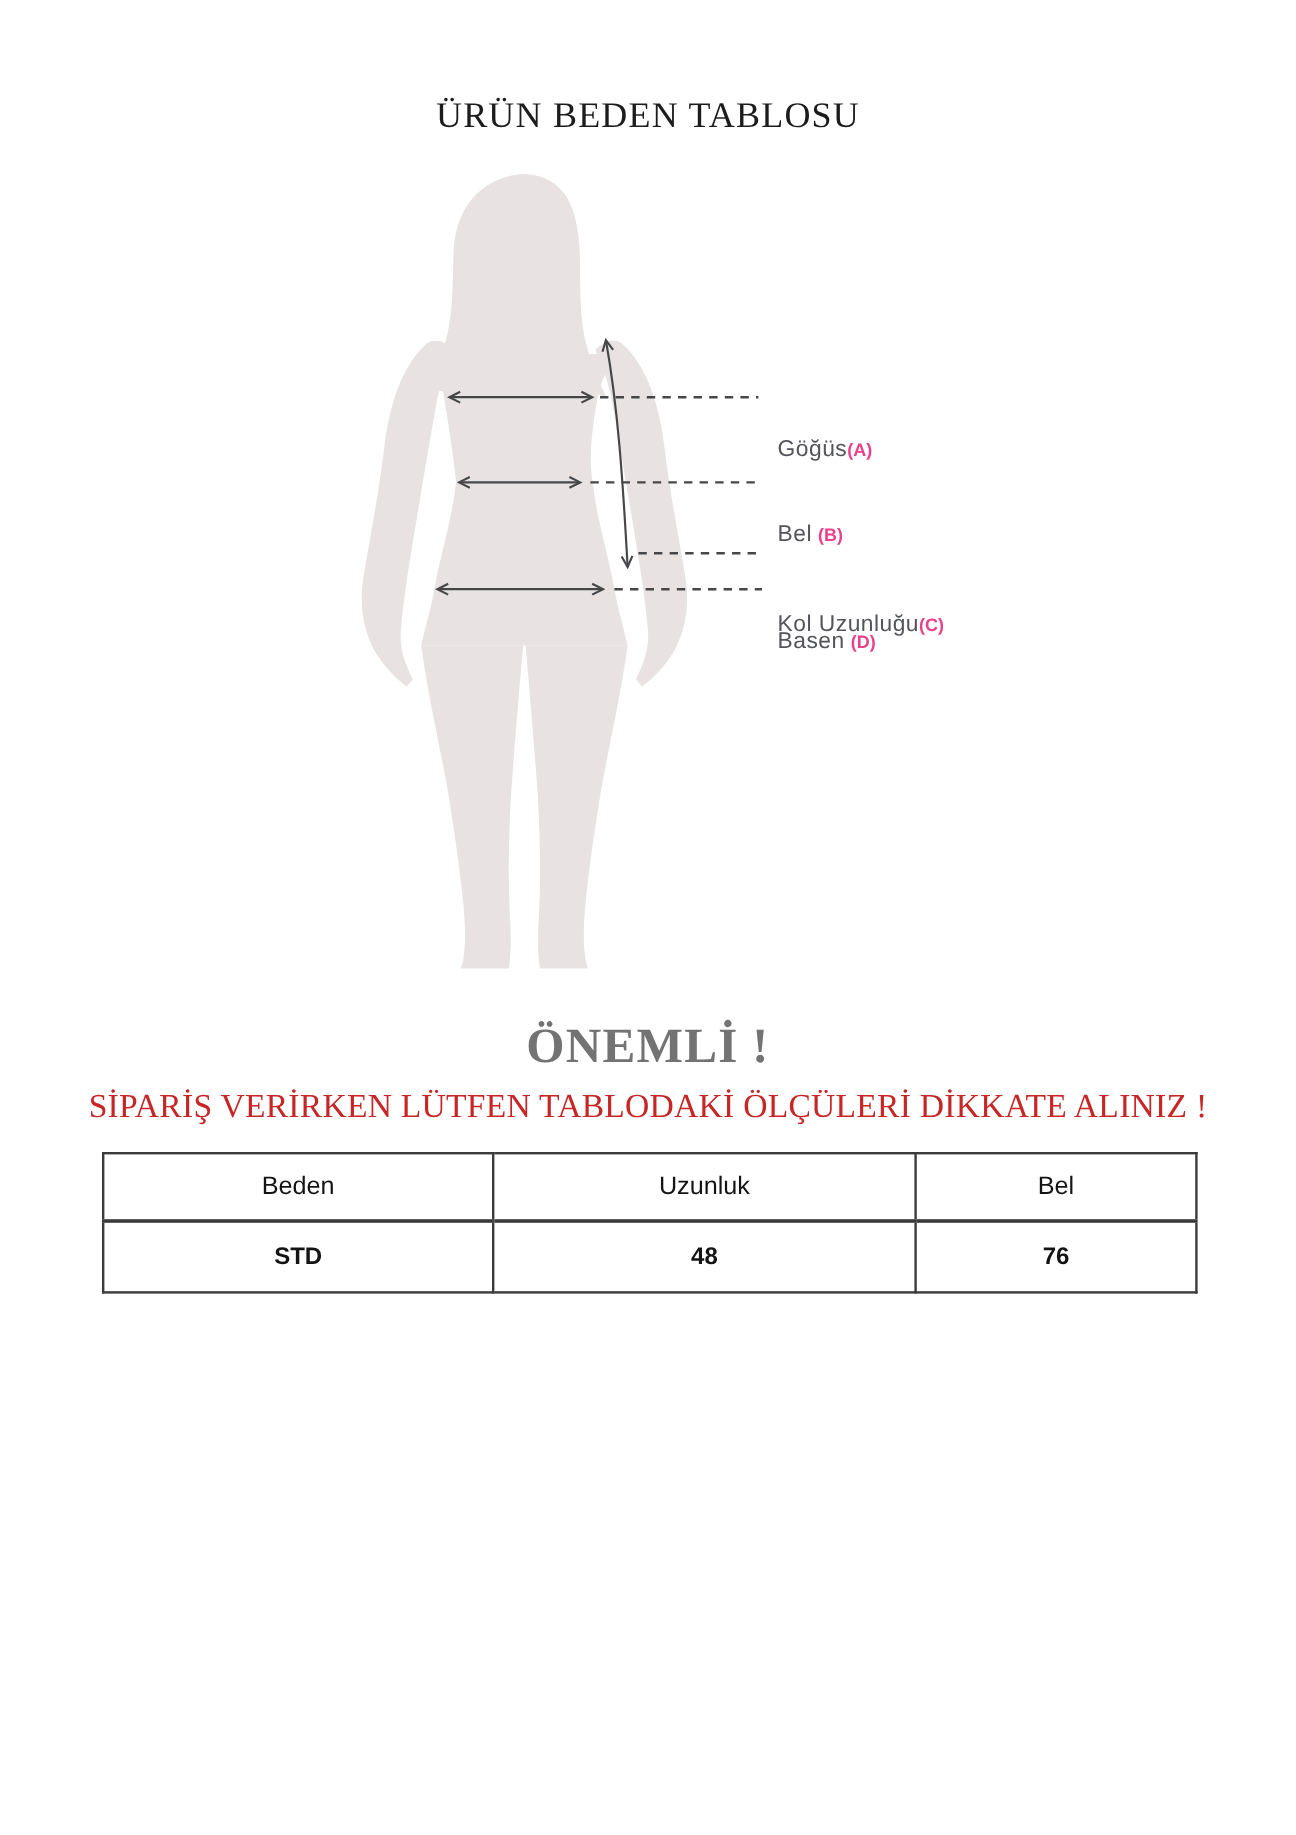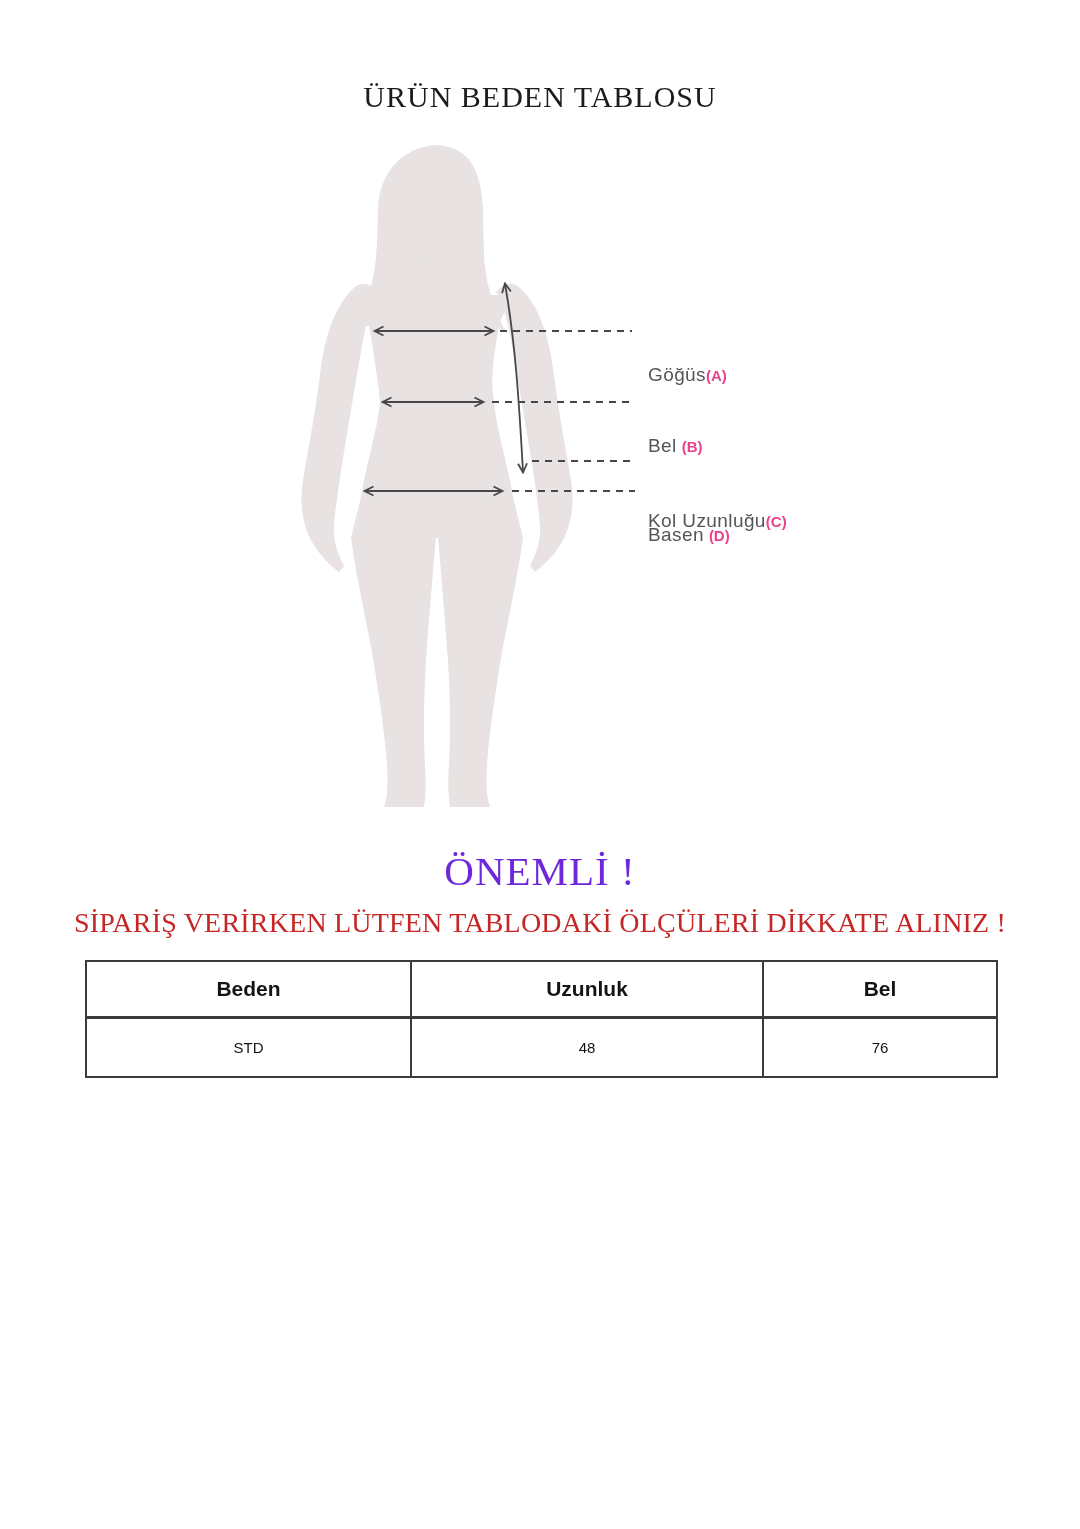--- a/index.html
+++ b/index.html
@@ -27,45 +27,45 @@
   }
   .m-label .code.sp { margin-left:5px; }
   .lbl-gogus { top:320px; }
   .lbl-bel   { top:391px; }
   .lbl-kol   { top:466px; }
   .lbl-basen { top:480px; }
   .onemli {
     position:absolute; top:847px; left:0; width:100%;
     text-align:center;
     font-family:"Liberation Serif", serif;
-    font-size:41px; font-weight:normal; color:#6d28d9;
+    font-size:41px; font-weight:bold; color:#737373;
     letter-spacing:1px;
   }
   .warning {
     position:absolute; top:907px; left:0; width:100%;
     text-align:center;
     font-family:"Liberation Serif", serif;
     font-size:28px; font-weight:normal; color:#c72626;
     letter-spacing:0.2px;
   }
   table.size-table {
     position:absolute; left:85px; top:960px; width:911px;
     border-collapse:collapse; table-layout:fixed;
     background:#ffffff;
   }
   .size-table th, .size-table td {
     border:2px solid #3b3b3b; text-align:center; vertical-align:middle;
     color:#141414; padding:0;
   }
   .size-table th {
-    height:54px; font-size:21px; font-weight:bold;
+    height:54px; font-size:21px; font-weight:normal;
     border-bottom-width:3px;
     margin-top:26px;
   }
-  .size-table td { height:57px; font-size:15px; font-weight:normal; }
+  .size-table td { height:57px; font-size:20px; font-weight:bold; }
   .col-beden  { width:325px; }
   .col-uzunluk{ width:352px; }
   .col-bel    { width:234px; }
 </style>
 </head>
 <body>
 
 <div class="page">
 
   <div class="title">ÜRÜN BEDEN TABLOSU</div>

